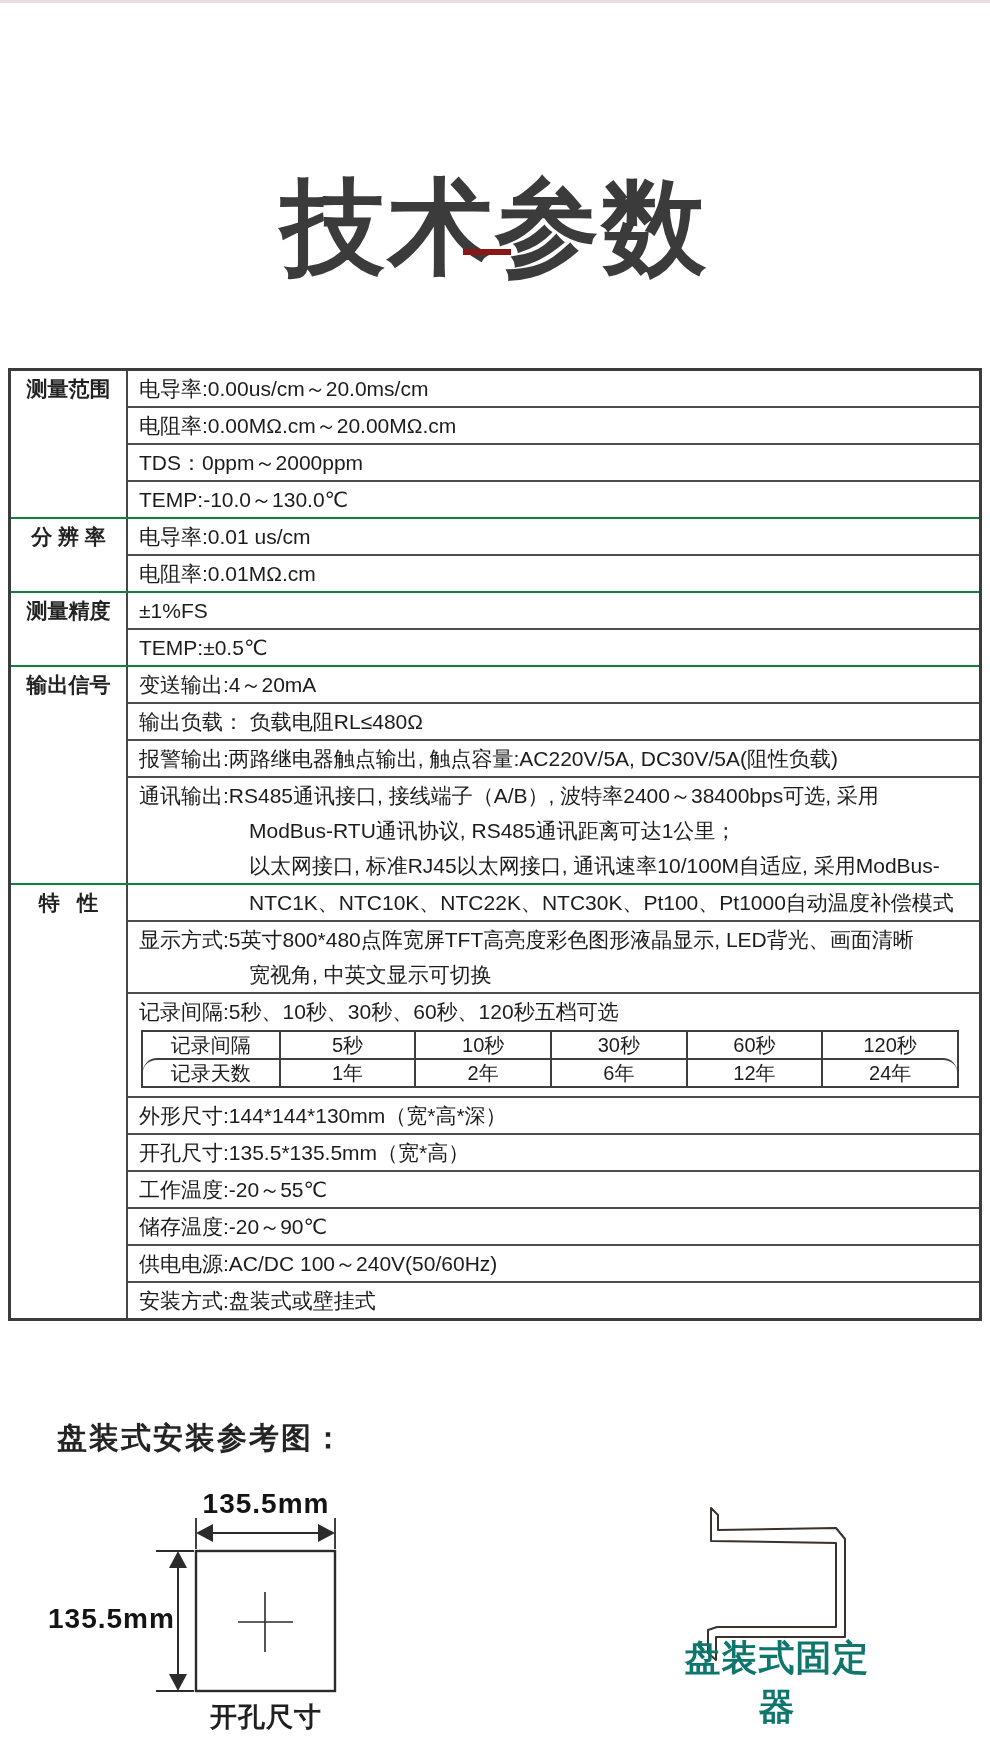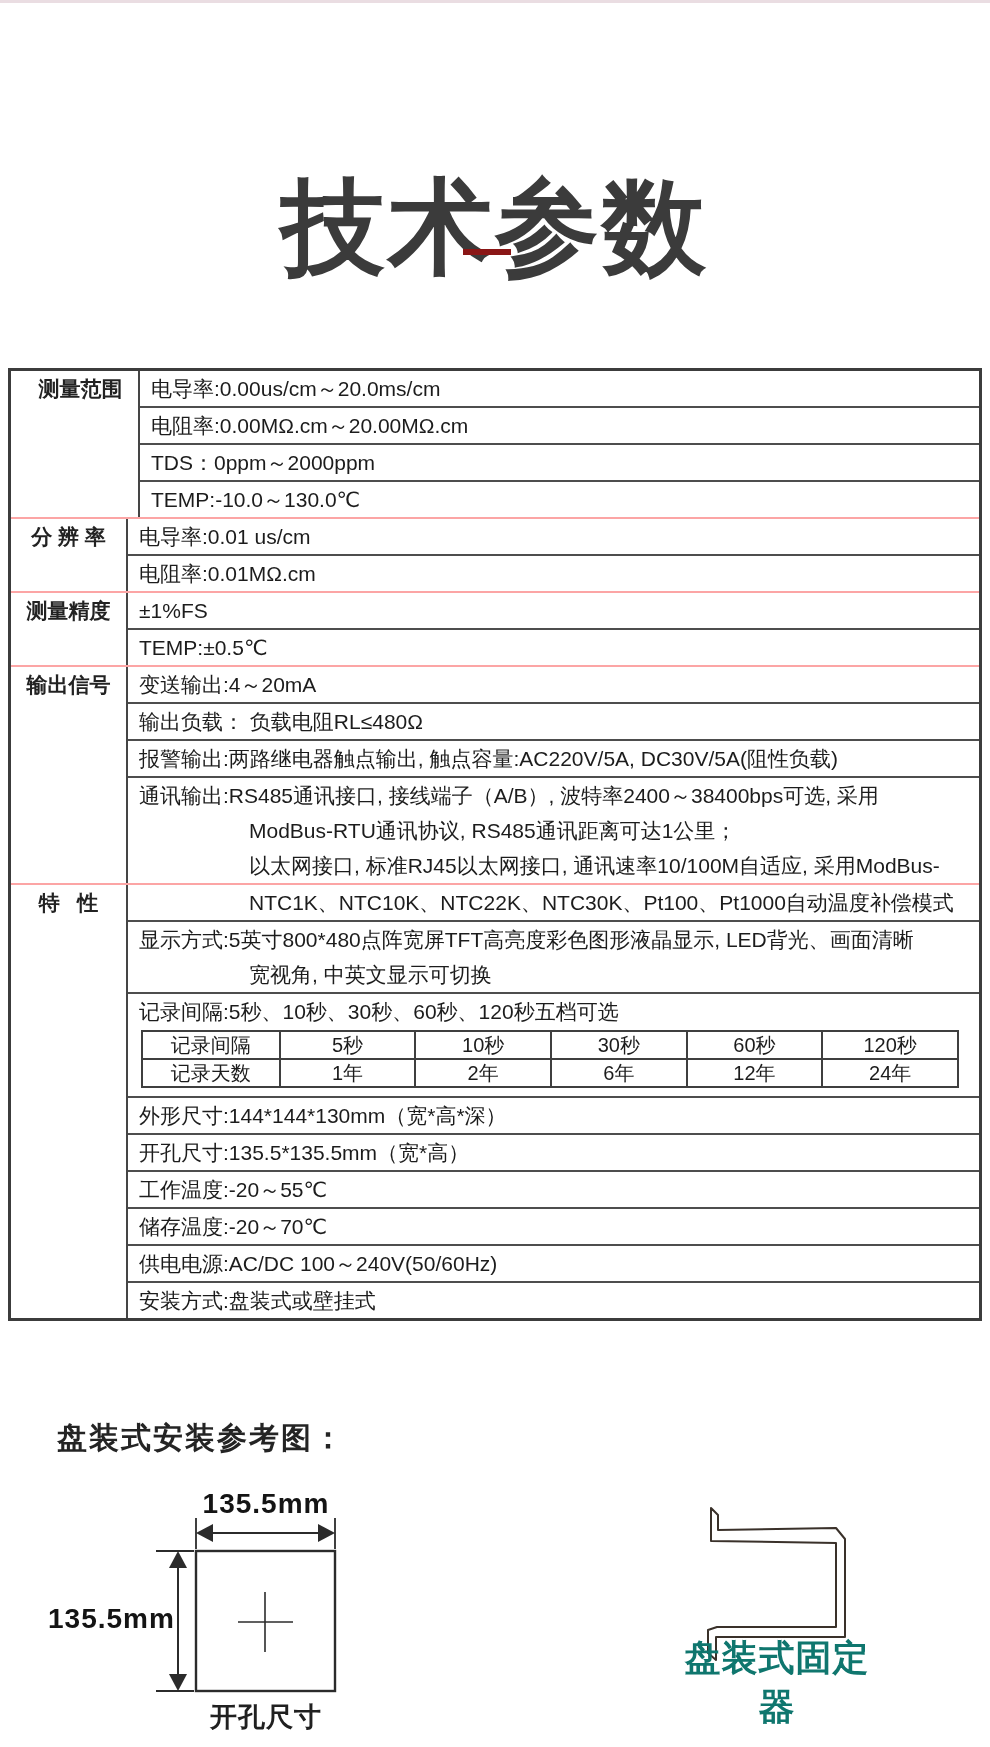--- a/index.html
+++ b/index.html
@@ -10,37 +10,37 @@
   }
   .topline{position:absolute;top:0;left:0;width:100%;height:3px;background:#eadde2;}
   .page-title{
     position:absolute;top:92px;left:0;width:100%;text-align:center;
     font-size:104px;line-height:130px;font-weight:900;color:#3b3b3b;letter-spacing:3px;
   }
   .title-underline{position:absolute;top:249px;left:463px;width:48px;height:6px;background:#8a1616;}
 
   
   .spec{position:absolute;top:368px;left:8px;width:968px;border:3px solid #3c3c3c;background:#fff;}
-  .section{display:flex;border-top:2px solid #fca5a5;}
-  .section:first-child{border-top:none;padding-left:12px;}
+  .section{display:flex;border-top:2px solid #15803d;}
+  .section:first-child{border-top:none;}
   .sec-label{
     width:115px;flex:none;border-right:2px solid #454545;
     text-align:center;font-size:21px;font-weight:600;line-height:35px;color:#222;
     white-space:pre;
   }
   .sec-rows{flex:1;min-width:0;}
   .row{border-top:2px solid #4d4d4d;font-size:21px;font-weight:500;color:#1c1c1c;padding-left:11px;}
   .sec-rows .row:first-child{border-top:none;border-radius:15px;}
   .ln{line-height:35px;white-space:nowrap;}
   .ln.cont{padding-left:110px;}
 
   
   .rec-table{border:2px solid #3f3f3f;margin:1px 20px 8px 2px;}
   .rec-row{display:grid;grid-template-columns:repeat(6,1fr);}
-  .rec-row + .rec-row{border-top:2px solid #3f3f3f;}
+  .rec-row + .rec-row{border-top:2px solid #3f3f3f;border-radius:14px;}
   .rec-cell{
     border-left:2px solid #3f3f3f;text-align:center;
     font-size:20px;font-weight:500;line-height:26px;color:#1c1c1c;
   }
   .rec-cell:first-child{border-left:none;}
 
   
   .sub-heading{
     position:absolute;left:57px;top:1418px;
     font-size:30px;font-weight:800;color:#242424;letter-spacing:2px;
@@ -161,21 +161,21 @@
       <div class="row">
           <div class="ln">外形尺寸:144*144*130mm（宽*高*深）</div>
         </div>
       <div class="row">
           <div class="ln">开孔尺寸:135.5*135.5mm（宽*高）</div>
         </div>
       <div class="row">
           <div class="ln">工作温度:-20～55℃</div>
         </div>
       <div class="row">
-          <div class="ln">储存温度:-20～70℃</div>
+          <div class="ln">储存温度:-20～90℃</div>
         </div>
       <div class="row">
           <div class="ln">供电电源:AC/DC 100～240V(50/60Hz)</div>
         </div>
       <div class="row">
           <div class="ln">安装方式:盘装式或壁挂式</div>
         </div>
     </div>
   </div>
 </div>

